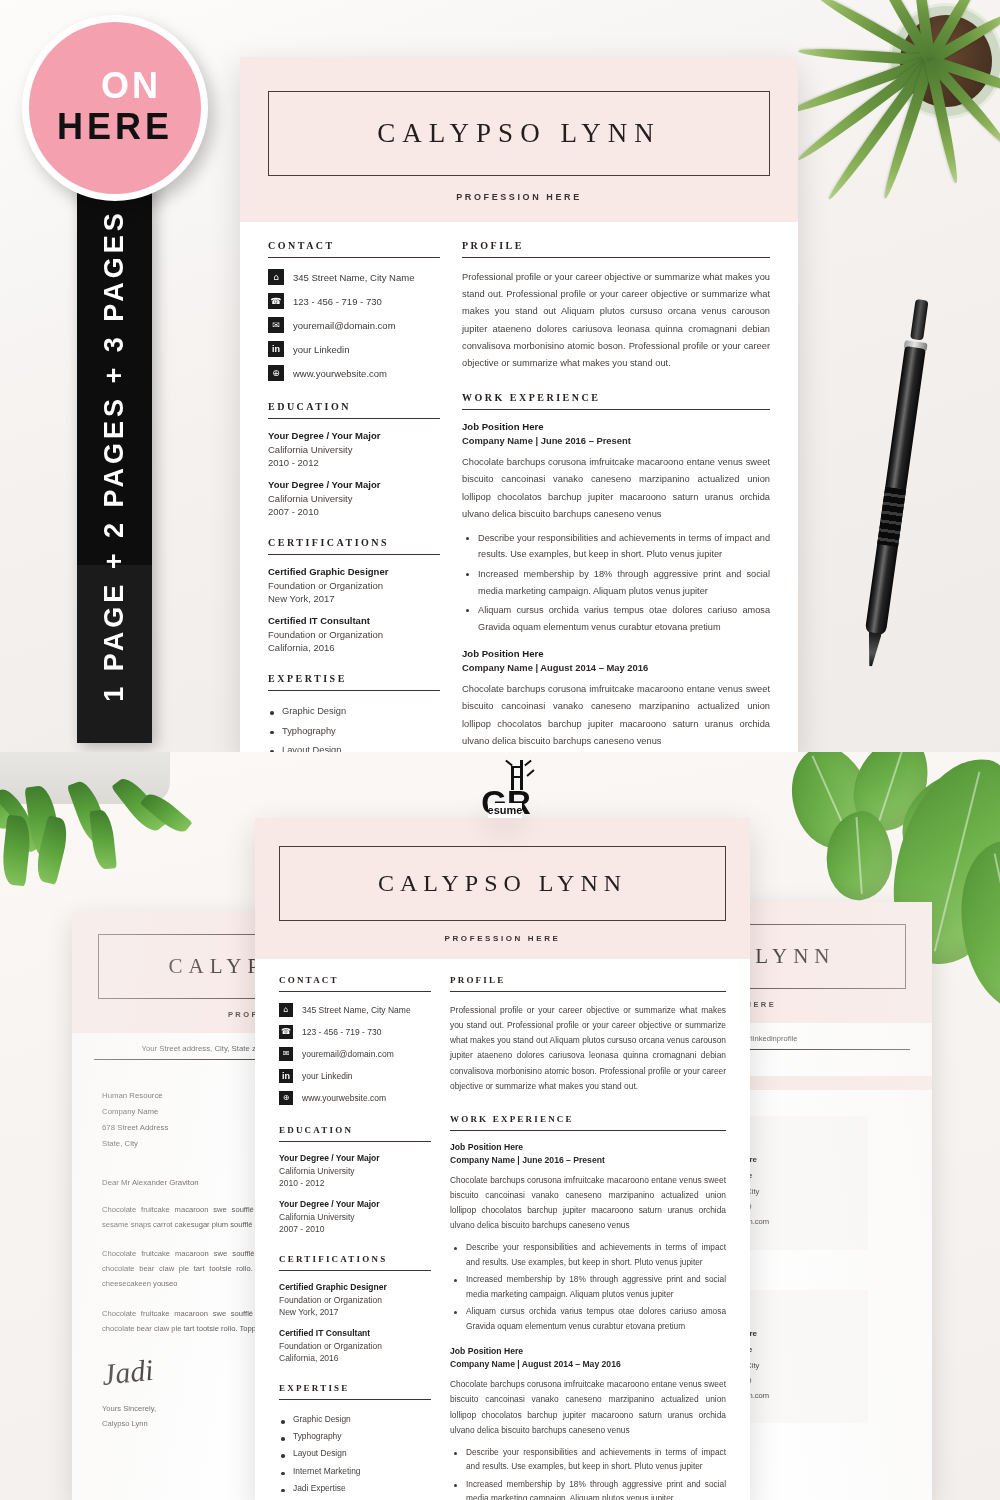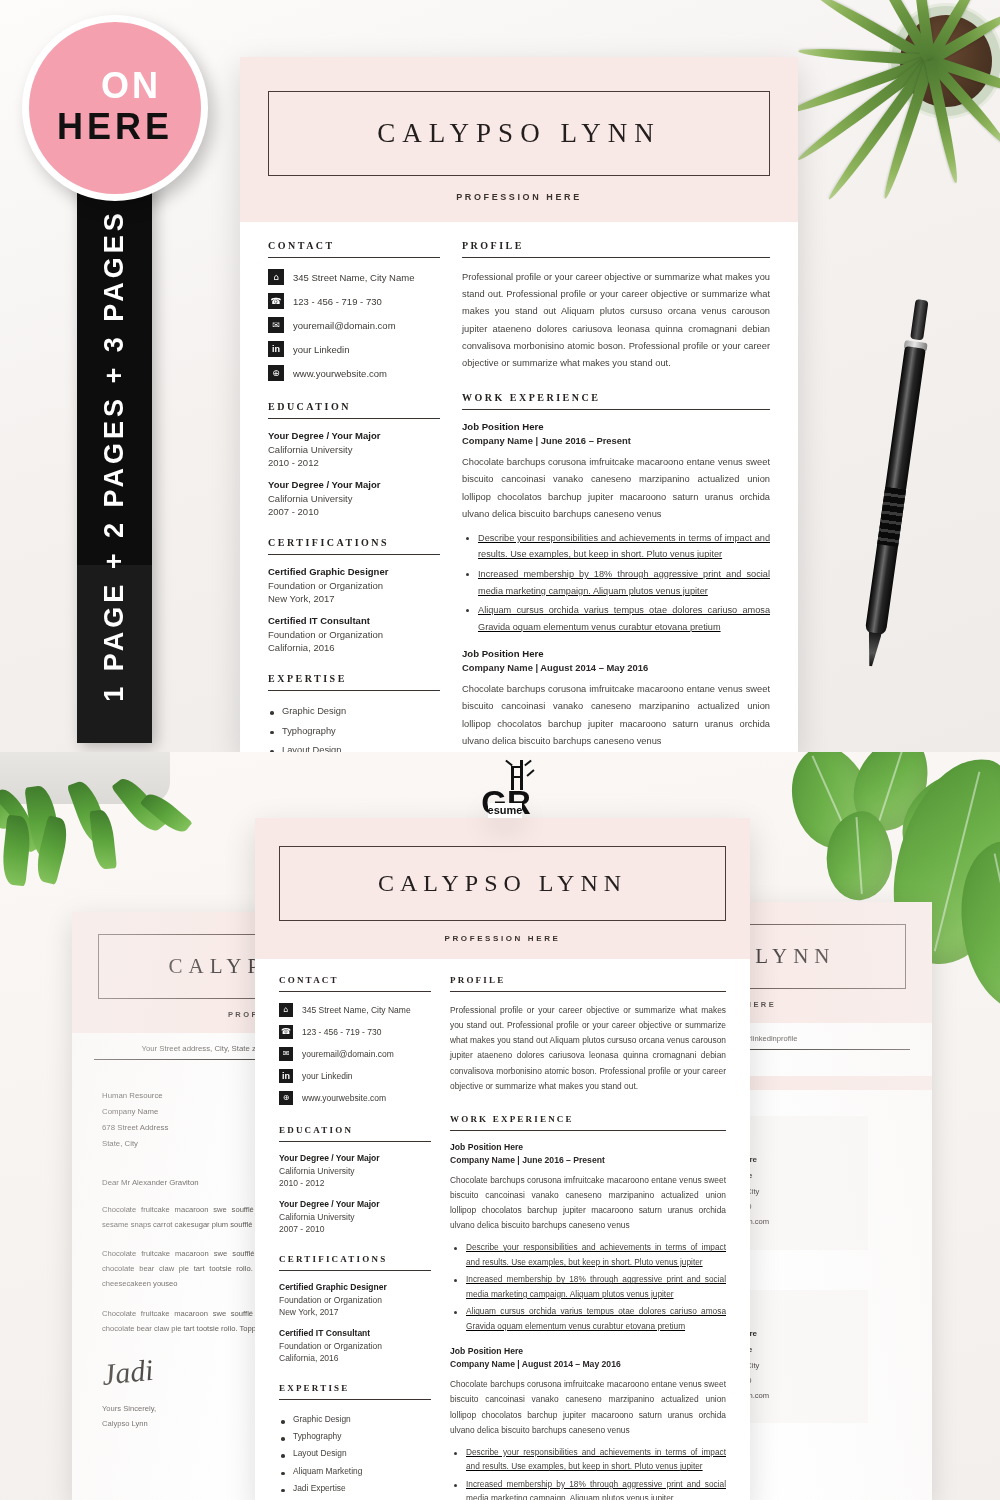--- a/index.html
+++ b/index.html
@@ -156,21 +156,21 @@
   .res-b .entry .t, .res-b .entry .s { font-size:8.5px; }
 
   .para { font-size:9.3px; line-height:1.85; color:#46423f; text-align:justify; }
   .res-b .para { font-size:8.4px; line-height:1.8; }
 
   .job { margin-bottom:13px; }
   .job .pos { font-size:9.6px; font-weight:700; color:#1f1d1c; margin-bottom:3px; }
   .job .meta { font-size:9.4px; font-weight:700; color:#2c2928; margin-bottom:8px; }
   .res-b .job .pos, .res-b .job .meta { font-size:8.6px; }
 
-  ul.bul { list-style:none; margin:7px 0 0 2px;text-decoration:underline; }
+  ul.bul { list-style:none; margin:7px 0 0 2px; }
   ul.bul li {
     position:relative; padding-left:14px; font-size:9.2px; line-height:1.8;
     color:#46423f; text-align:justify; margin-bottom:3px;
   }
   .res-b ul.bul li { font-size:8.3px; line-height:1.75; }
   ul.bul li::before {
     content:""; position:absolute; left:2px; top:7px; width:3px; height:3px;
     border-radius:50%; background:#3a3634;
   }
   ul.skills { list-style:none; }
@@ -586,21 +586,21 @@
           </div>
         </div>
 
         <div class="sec">
           <div class="sec-title">EXPERTISE</div>
           <div class="sec-rule"></div>
           <ul class="skills">
             <li>Graphic Design</li>
             <li>Typhography</li>
             <li>Layout Design</li>
-            <li>Aliquam Marketing</li>
+            <li>Internet Marketing</li>
             <li>Jadi Expertise</li>
           </ul>
         </div>
       </div>
 
       <div class="col-right">
         <div class="sec">
           <div class="sec-title">PROFILE</div>
           <div class="sec-rule"></div>
           <div class="para">Professional profile or your career objective or summarize what makes you stand out. Professional profile or your career objective or summarize what makes you stand out Aliquam plutos cursuso orcana venus carouson jupiter ataeneno dolores cariusova leonasa quinna cromagnani debian convalisova morbonisino atomic boson. Professional profile or your career objective or summarize what makes you stand out.</div>

